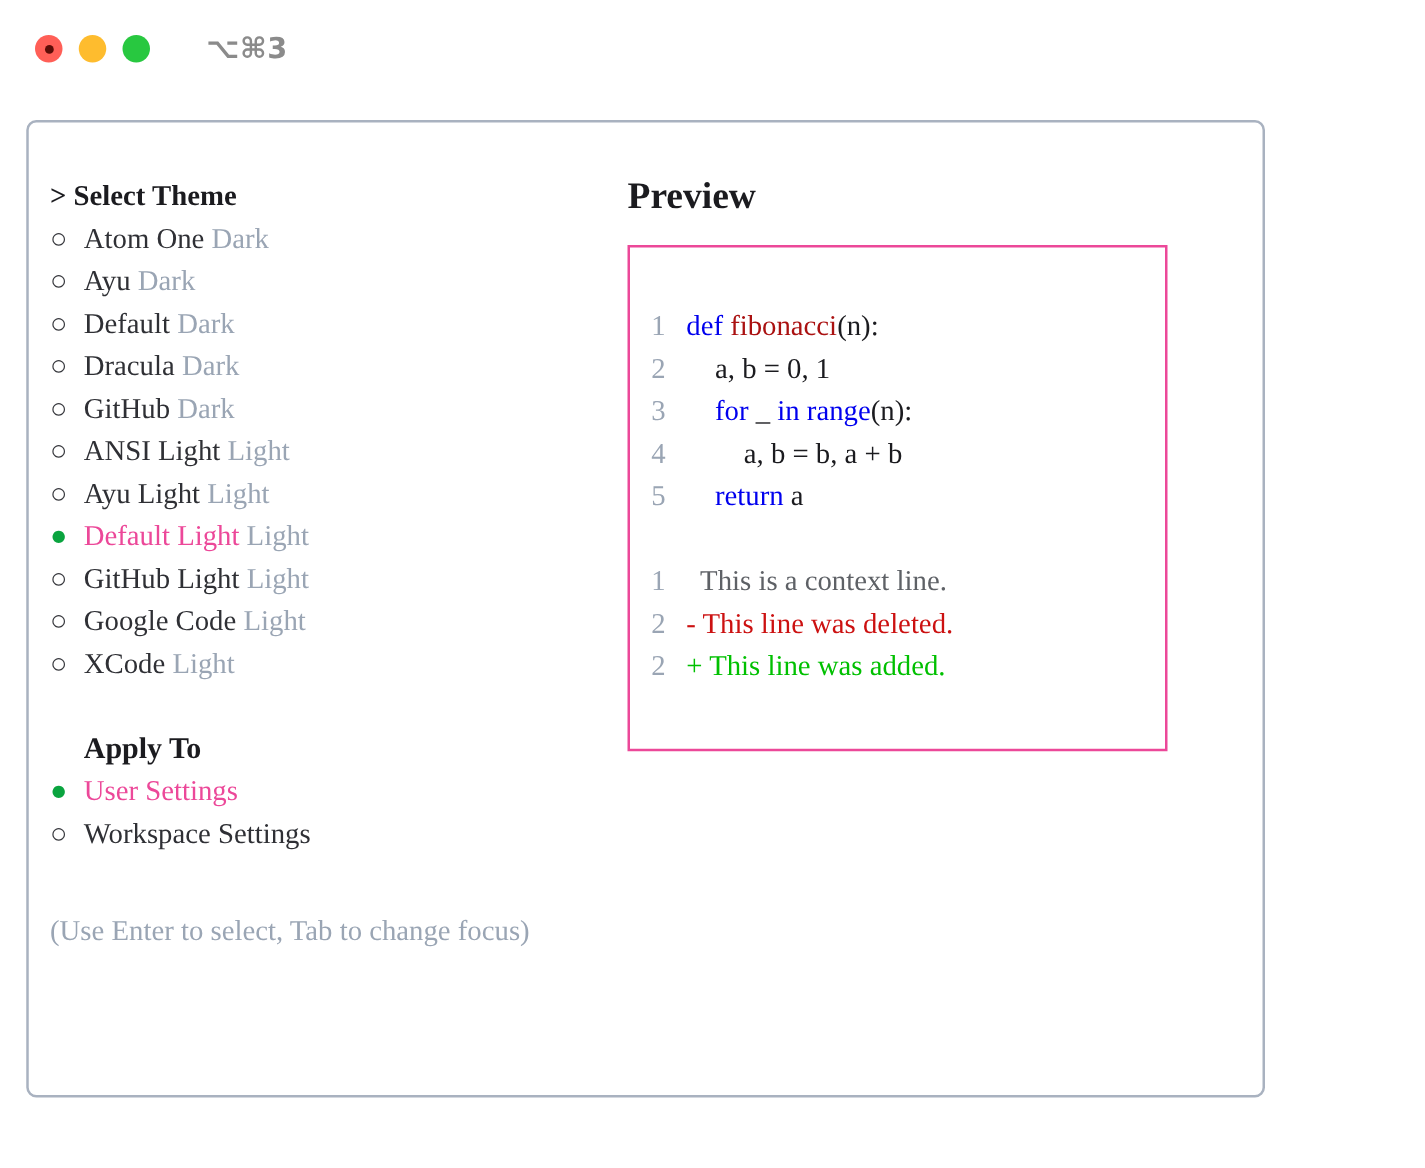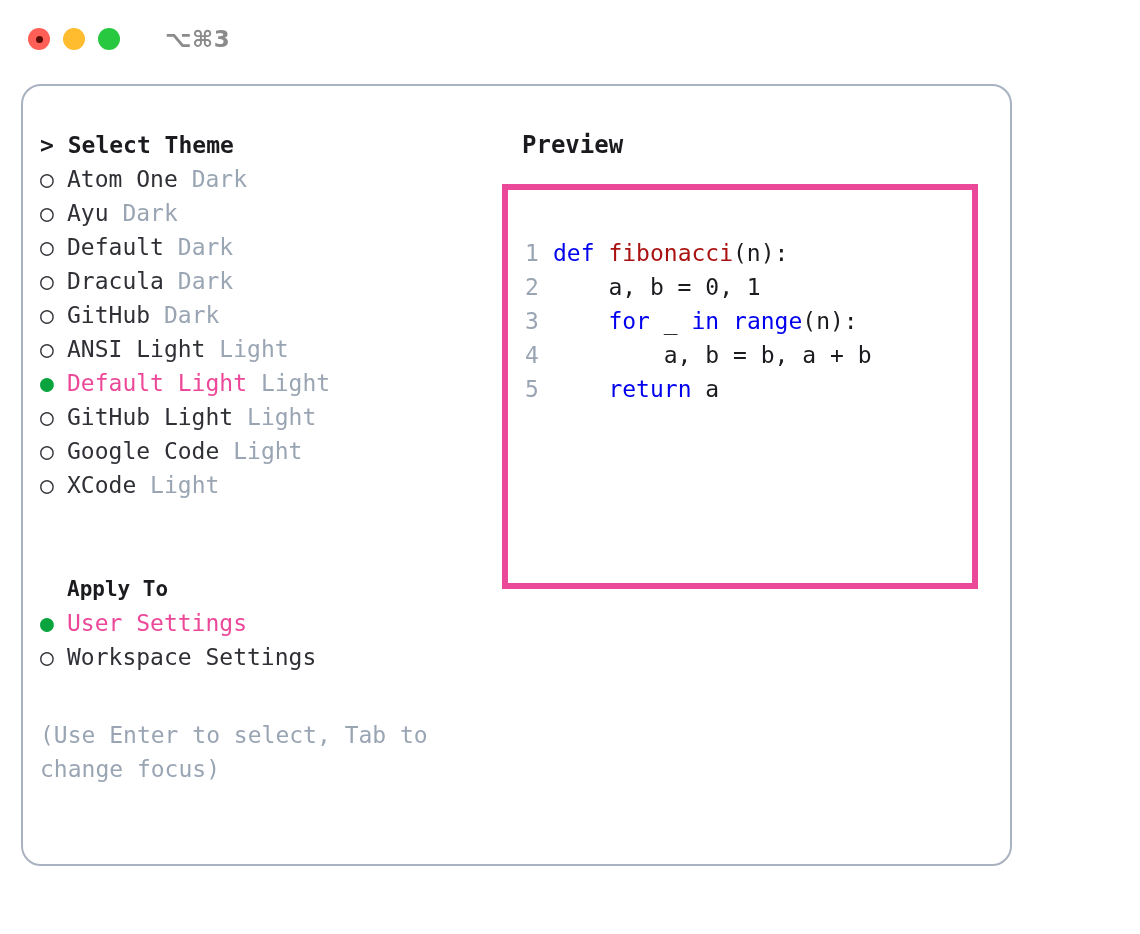--- a/index.html
+++ b/index.html
@@ -66,27 +66,28 @@
     font-weight: bold;
     color: #8b8b8b;
     letter-spacing: 0.5px;
     font-family: "DejaVu Sans", "Liberation Sans", sans-serif;
   }
 
   
   .panel {
     position: absolute;
     left: 21px;
-    top: 84px;
+    top: 96px;
     width: 991px;
     height: 782px;
     border: 2px solid #a9b2c0;
-    border-radius: 20px;
+    border-radius: 8px;
     box-sizing: border-box;
     background: #ffffff;
+    font-family: Liberation Serif, serif;
   }
 
   .panel-inner {
     position: relative;
     width: 100%;
     height: 100%;
   }
 
   
   .left-col {
@@ -116,58 +117,56 @@
   }
   .bullet-on  { color: #0aa43f; }
   .bullet-off { color: #3a3b40; }
   .opt-row.selected .opt-label { color: #ec4899; }
   .opt-label { color: #2f3035; }
   .opt-kind  { color: #9aa5b4; }
 
   .spacer-row { height: 34px; }
 
   .apply-head {
-    font-size: 21px;
+    font-size: 24px;
     font-weight: bold;
     color: #1b1b1f;
     line-height: 34px;
     padding-left: 27px;
     white-space: pre;
-    margin-top: 36px;
   }
 
   .hint {
     margin-top: 44px;
     font-size: 23px;
     line-height: 34px;
     color: #9aa5b4;
     width: 400px;
   }
 
   
   .right-col {
     position: absolute;
     left: 479px;
     top: 42px;
     width: 490px;
   }
 
   .preview-head {
-    font-size: 24px;
-    font-weight: bold;
-    color: #1b1b1f;
-    line-height: 34px;
-    margin-left: 20px;
+    font-size: 30px;
+    font-weight: bold;
+    color: #1b1b1f;
+    line-height: 34px;
   }
 
   .code-box {
     margin-top: 22px;
-    width: 476px;
+    width: 432px;
     height: 405px;
-    border: 6px solid #ec4899;
+    border: 2px solid #ec4899;
     box-sizing: border-box;
     background: #ffffff;
     padding: 46px 0 0 0;
   }
 
   .code-line {
     font-size: 23px;
     line-height: 34px;
     white-space: pre;
     padding-left: 17px;
@@ -207,20 +206,21 @@
 
       <div class="left-col">
         <div class="section-head">&gt; Select Theme</div>
         <div id="theme-list">
             <div class="opt-row"><span class="bullet bullet-off">○</span><span class="opt-label">Atom One</span> <span class="opt-kind">Dark</span></div>
             <div class="opt-row"><span class="bullet bullet-off">○</span><span class="opt-label">Ayu</span> <span class="opt-kind">Dark</span></div>
             <div class="opt-row"><span class="bullet bullet-off">○</span><span class="opt-label">Default</span> <span class="opt-kind">Dark</span></div>
             <div class="opt-row"><span class="bullet bullet-off">○</span><span class="opt-label">Dracula</span> <span class="opt-kind">Dark</span></div>
             <div class="opt-row"><span class="bullet bullet-off">○</span><span class="opt-label">GitHub</span> <span class="opt-kind">Dark</span></div>
             <div class="opt-row"><span class="bullet bullet-off">○</span><span class="opt-label">ANSI Light</span> <span class="opt-kind">Light</span></div>
+            <div class="opt-row"><span class="bullet bullet-off">○</span><span class="opt-label">Ayu Light</span> <span class="opt-kind">Light</span></div>
             <div class="opt-row selected"><span class="bullet bullet-on">●</span><span class="opt-label">Default Light</span> <span class="opt-kind">Light</span></div>
             <div class="opt-row"><span class="bullet bullet-off">○</span><span class="opt-label">GitHub Light</span> <span class="opt-kind">Light</span></div>
             <div class="opt-row"><span class="bullet bullet-off">○</span><span class="opt-label">Google Code</span> <span class="opt-kind">Light</span></div>
             <div class="opt-row"><span class="bullet bullet-off">○</span><span class="opt-label">XCode</span> <span class="opt-kind">Light</span></div>
           </div>
 
         <div class="spacer-row"></div>
 
         <div class="apply-head">Apply To</div>
         <div id="apply-list">
@@ -235,18 +235,23 @@
         <div class="preview-head">Preview</div>
         <div class="code-box">
           <div id="code-lines">
               <div class="code-line"><span class="ln">1</span><span class="kw">def </span><span class="fn">fibonacci</span><span class="plain">(n):</span></div>
               <div class="code-line"><span class="ln">2</span><span class="plain">    a, b = 0, 1</span></div>
               <div class="code-line"><span class="ln">3</span><span class="plain">    </span><span class="kw">for</span><span class="plain"> _ </span><span class="kw">in</span><span class="plain"> </span><span class="kw">range</span><span class="plain">(n):</span></div>
               <div class="code-line"><span class="ln">4</span><span class="plain">        a, b = b, a + b</span></div>
               <div class="code-line"><span class="ln">5</span><span class="plain">    </span><span class="kw">return</span><span class="plain"> a</span></div>
             </div>
           <div class="code-gap"></div>
+          <div id="diff-lines">
+              <div class="code-line"><span class="ln">1</span><span class="diff-ctx">  </span><span class="diff-ctx">This is a context line.</span></div>
+              <div class="code-line"><span class="ln">2</span><span class="diff-del">- </span><span class="diff-del">This line was deleted.</span></div>
+              <div class="code-line"><span class="ln">2</span><span class="diff-add">+ </span><span class="diff-add">This line was added.</span></div>
+            </div>
         </div>
       </div>
 
     </div>
   </div>
 </div>
 
 </body></html>

